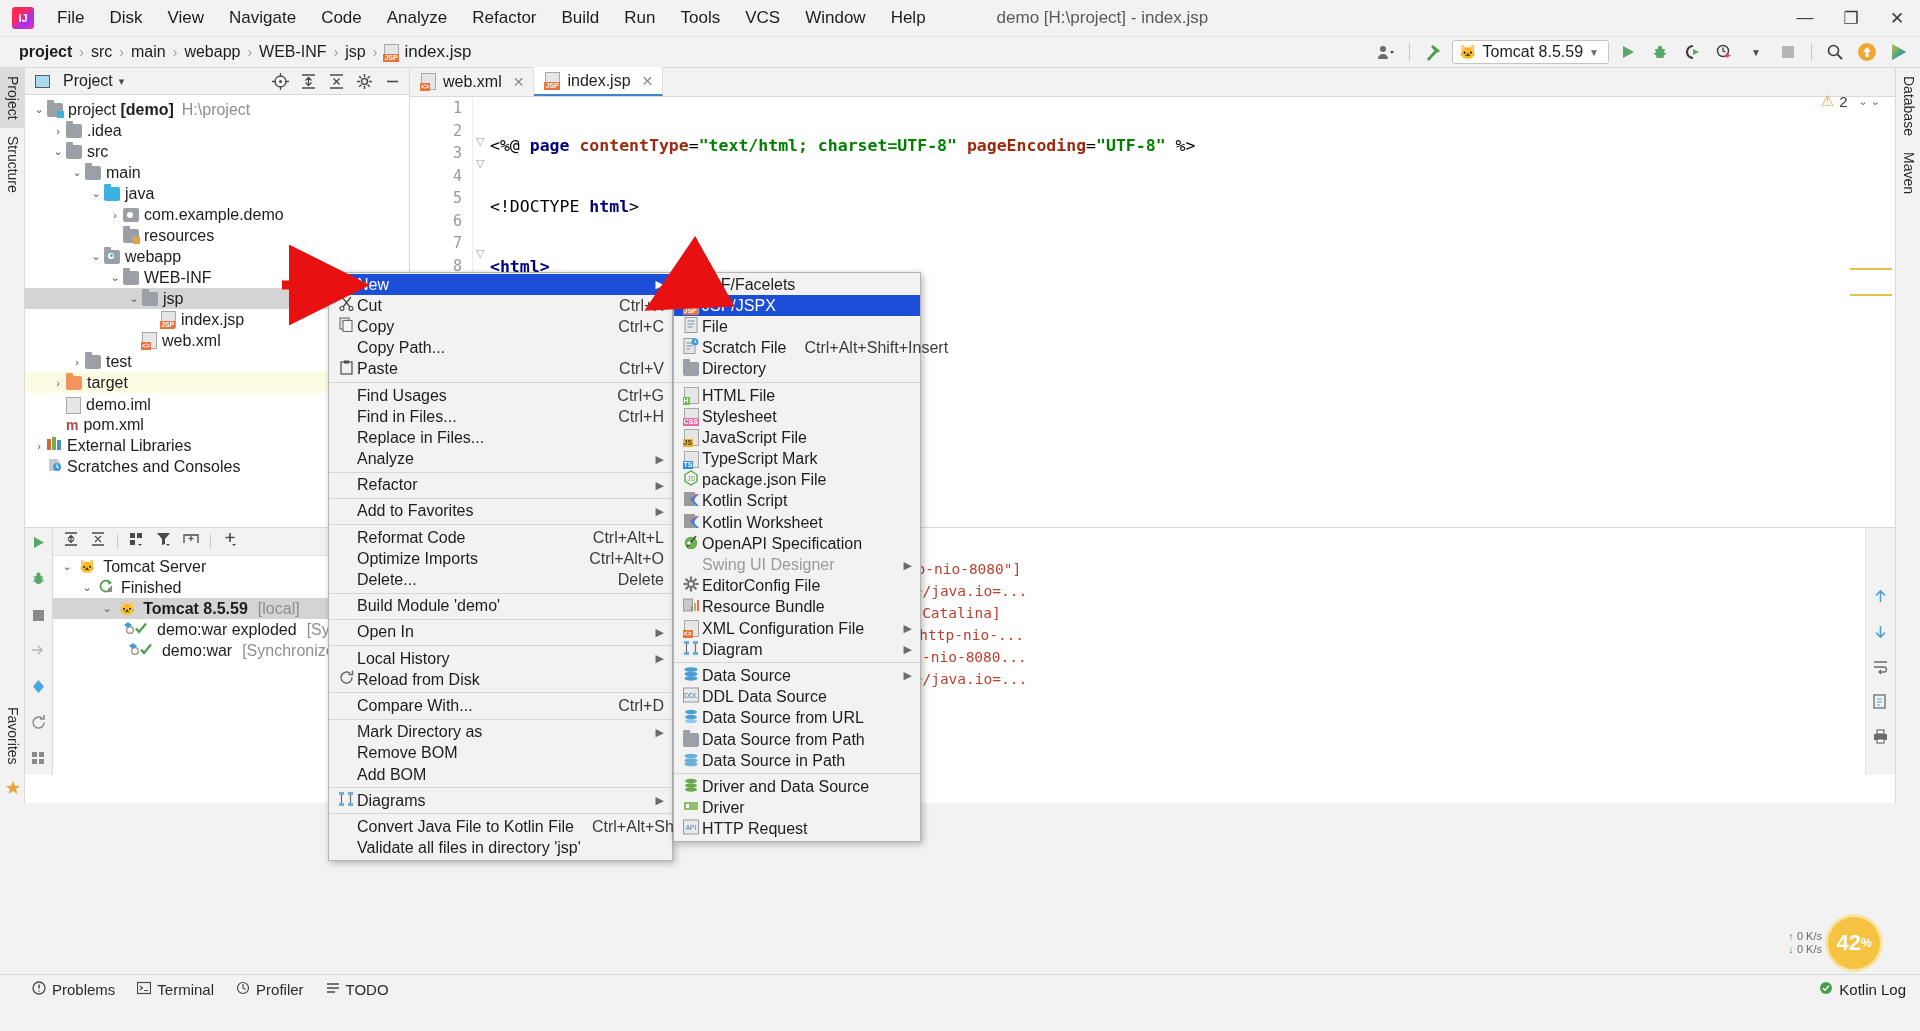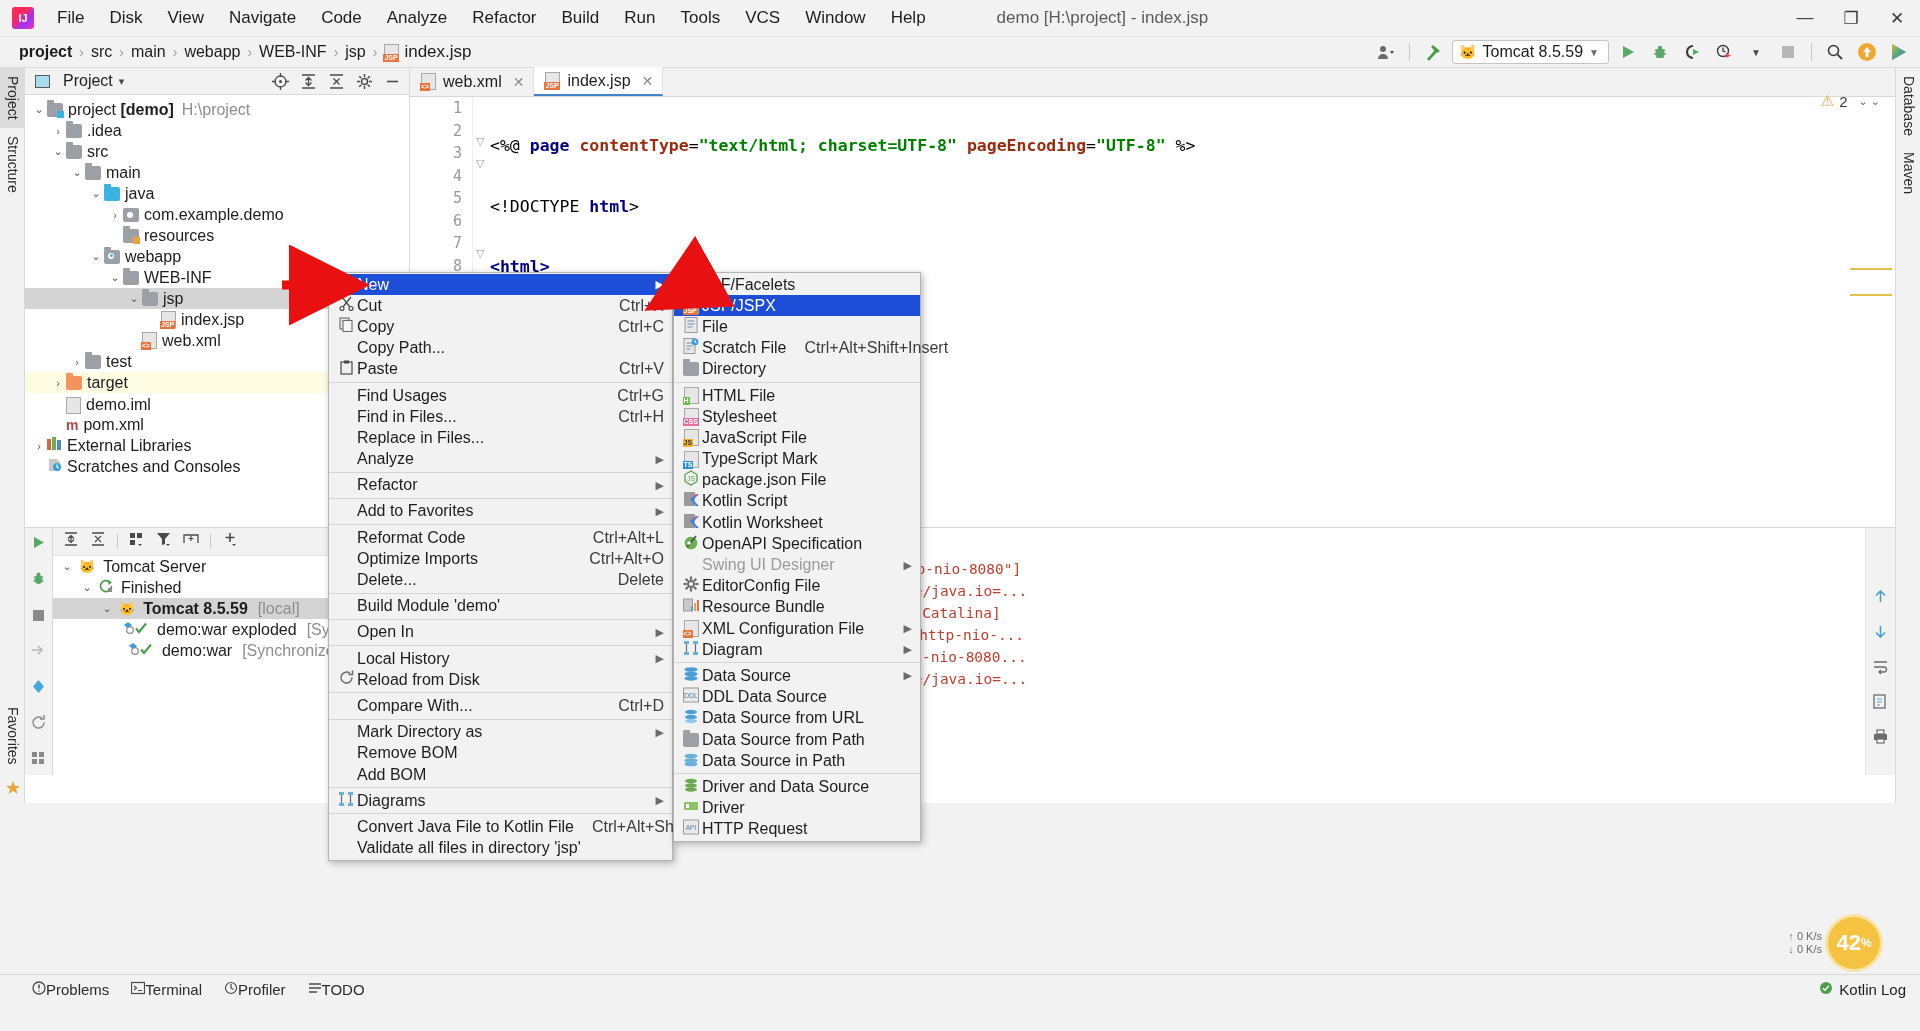--- a/index.html
+++ b/index.html
@@ -228,21 +228,21 @@
     box-shadow: 0 0 0 3px #f8e4a5;
   }
   .gauge-circ sup { font-size: 12px; }
 
   
   .bottom-stripe {
     position: absolute; bottom: 28px; left: 0; width: 1920px; height: 29px;
     background: #f2f2f2; border-top: 1px solid #d9d9d9;
     display: flex; align-items: center; gap: 22px; padding-left: 32px; font-size: 15px;
   }
-  .bs-item { display: flex; align-items: center; gap: 0; color: #2b2b2b; }
+  .bs-item { display: flex; align-items: center; gap: 6px; color: #2b2b2b; }
   .bs-right { margin-left: auto; padding-right: 14px; display: flex; align-items: center; gap: 6px; }
 
   .statusbar {
     position: absolute; bottom: 0; left: 0; width: 1920px; height: 28px;
     background: #f2f2f2; border-top: 1px solid #d9d9d9;
     display: flex; align-items: center; padding-left: 12px; font-size: 15px; color: #2b2b2b;
   }
   .status-right { margin-left: auto; display: flex; align-items: center; gap: 22px; padding-right: 16px; color: #4a4a4a; }
   .watermark { color: #b9b9b9; font-size: 14px; }
 

